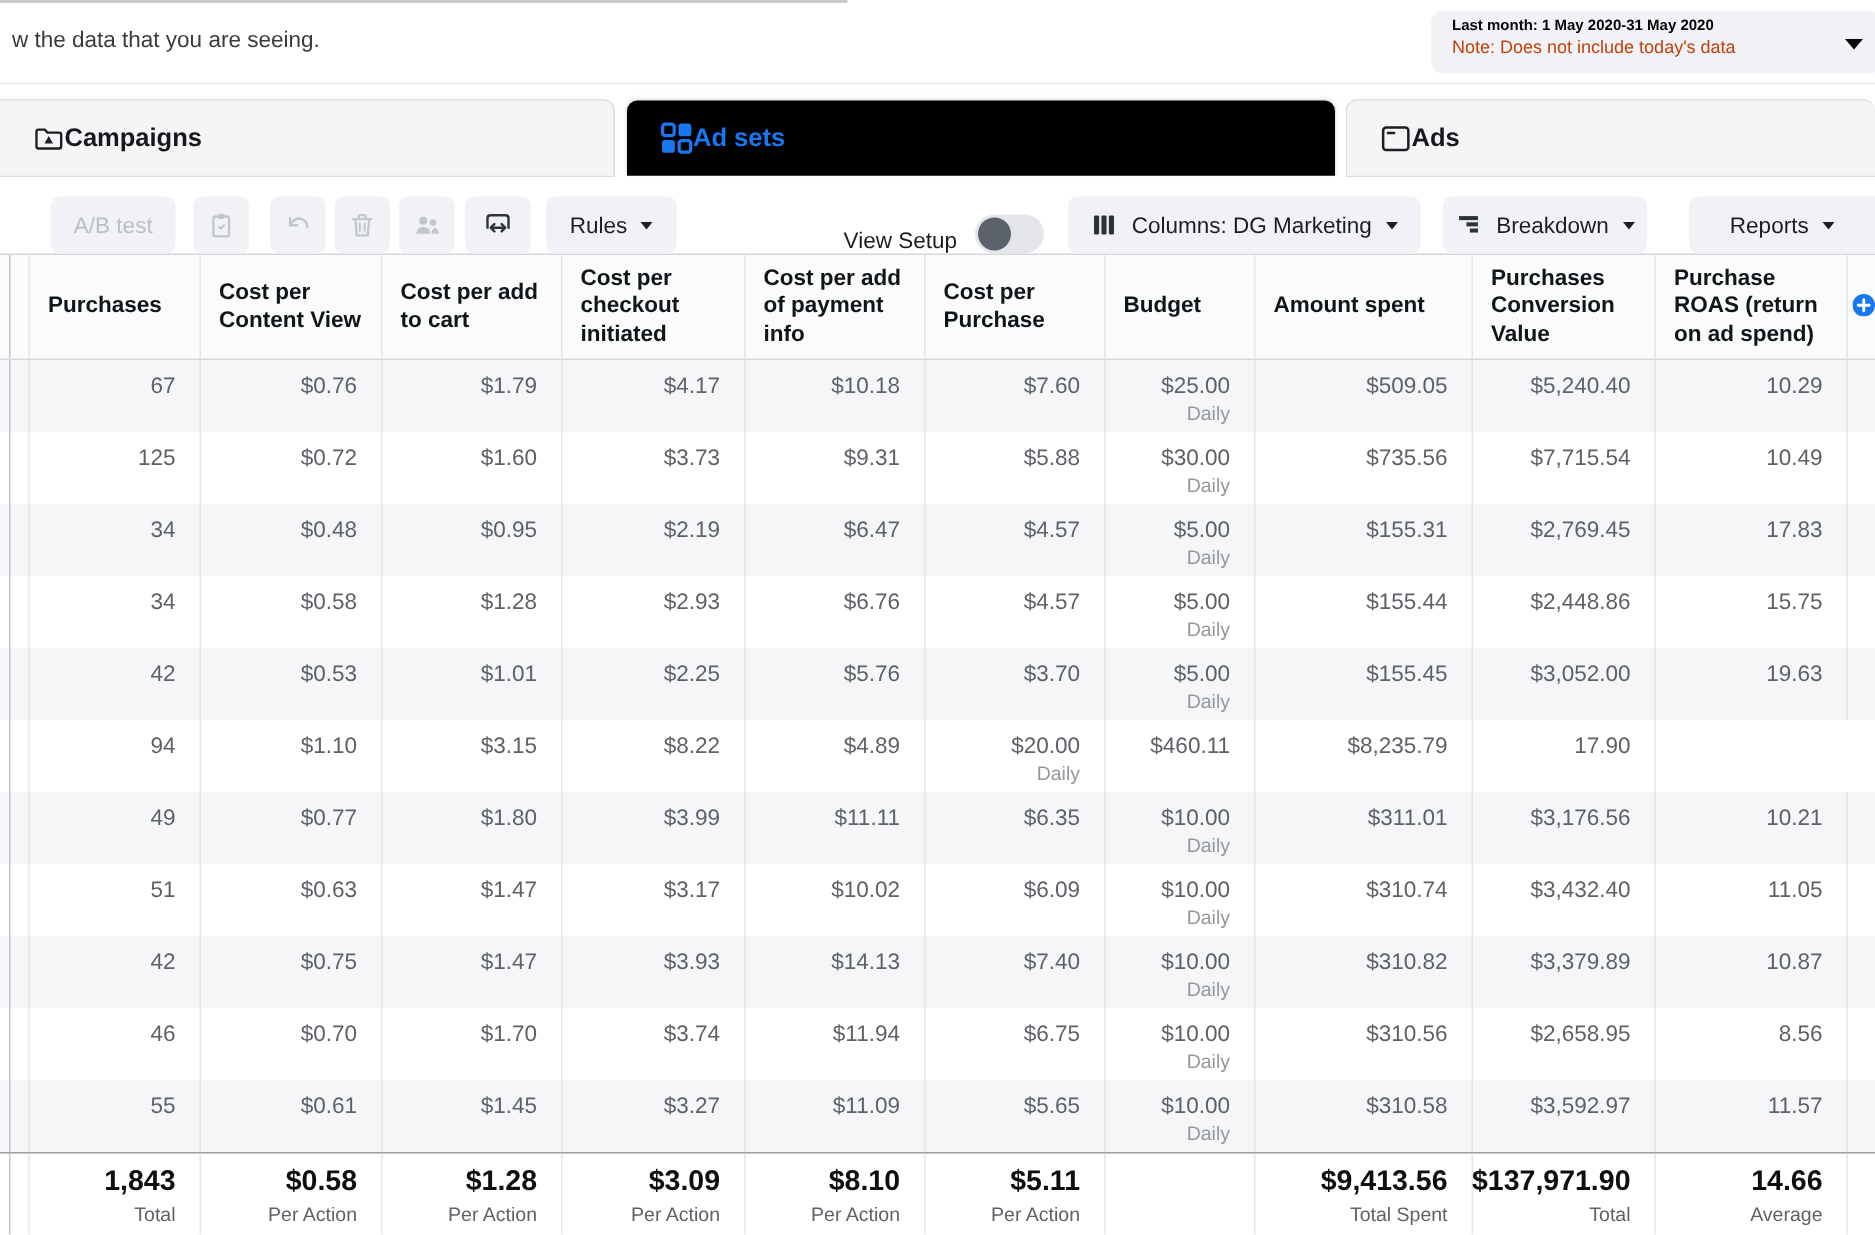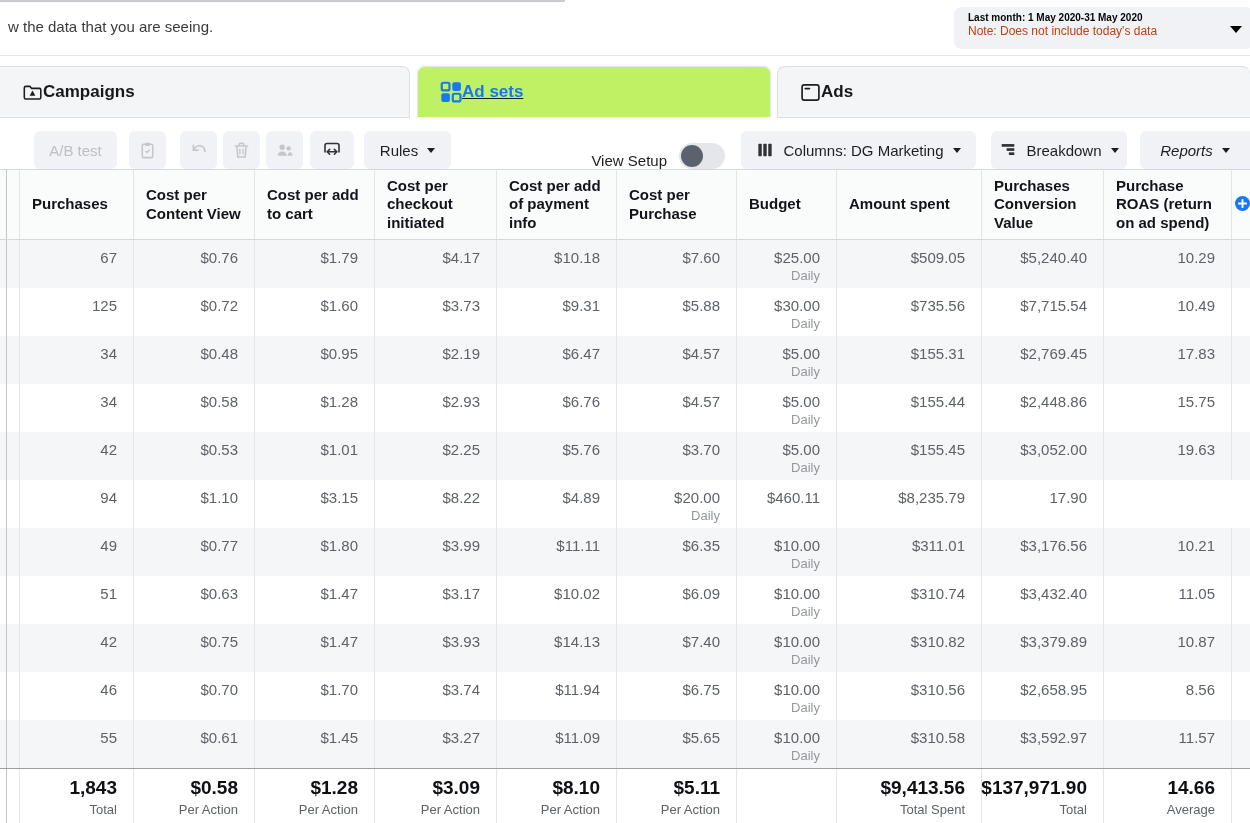--- a/index.html
+++ b/index.html
@@ -16,22 +16,22 @@
   .date-main { font-size:10px; font-weight:bold; color:#050505; white-space:nowrap; }
   .date-note { font-size:12px; color:#c2410c; margin-top:1px; white-space:nowrap; }
   .date-caret { position:absolute; right:12px; top:19px; width:0; height:0;
     border-left:6px solid transparent; border-right:6px solid transparent; border-top:7px solid #050505; }
 
   
   .tab-row { position:relative; height:52px; margin-top:10px; display:flex; }
   .tab { display:flex; align-items:center; padding-left:22px;
     border:1px solid #dcdee2; border-radius:8px 8px 0 0; background:#f4f5f6; cursor:pointer; }
   .tab-campaigns { width:410px; border-left:none; border-radius:0 8px 0 0; }
-  .tab-adsets { width:354px; margin-left:7px; background:#bef264; border-color:#e6e8ea;
-    border-bottom:1px solid #fff; box-shadow:0 -1px 3px rgba(0,0,0,.05); position:relative; z-index:2;text-decoration:underline; }
+  .tab-adsets { width:474px; margin-left:7px; background:#000000; border-color:#e6e8ea;
+    border-bottom:1px solid #fff; box-shadow:0 -1px 3px rgba(0,0,0,.05); position:relative; z-index:2; }
   .tab-ads { flex:1; margin-left:6px; border-right:none; }
   .tab-label { font-size:17px; font-weight:bold; color:#16181b; }
   .tab-adsets .tab-label { color:#1877f2; }
   .tab .ticon { display:flex; }
 
   
   .toolbar { height:51px; display:flex; align-items:flex-end; background:#fff; padding-right:0;padding-left:44px; }
   .btn { height:38px; display:flex; align-items:center; justify-content:center; gap:9px;
     background:#f0f2f5; border-radius:6px; font-size:15px; color:#1c1e21; cursor:pointer; white-space:nowrap; }
   .btn.disabled { color:#bcc0c4; cursor:default; }
@@ -173,21 +173,21 @@
     </div>
     <div class="btn" style="width:136px; margin-left:15px;">
       <svg width="18" height="18" viewBox="0 0 20 20">
           <rect x="3" y="3.4" width="14" height="3" fill="#2f3237"></rect>
           <rect x="8.5" y="8" width="8.5" height="3" fill="#2f3237"></rect>
           <rect x="11" y="12.6" width="6" height="3" fill="#2f3237"></rect>
         </svg>
       <span>Breakdown</span>
       <span class="caret"></span>
     </div>
-    <div class="btn" style="width:110px; margin-left:13px; border-radius:6px 0 0 6px;font-style:italic;">
+    <div class="btn" style="width:124px; margin-left:28px; border-radius:6px 0 0 6px;">
       <span>Reports</span>
       <span class="caret"></span>
     </div>
   </div>
 
   <div class="table">
     <div class="tr thead" id="thead">
       <div class="cell sliver1"></div>
       <div class="cell sliver2"></div>
       <div class="cell th">

